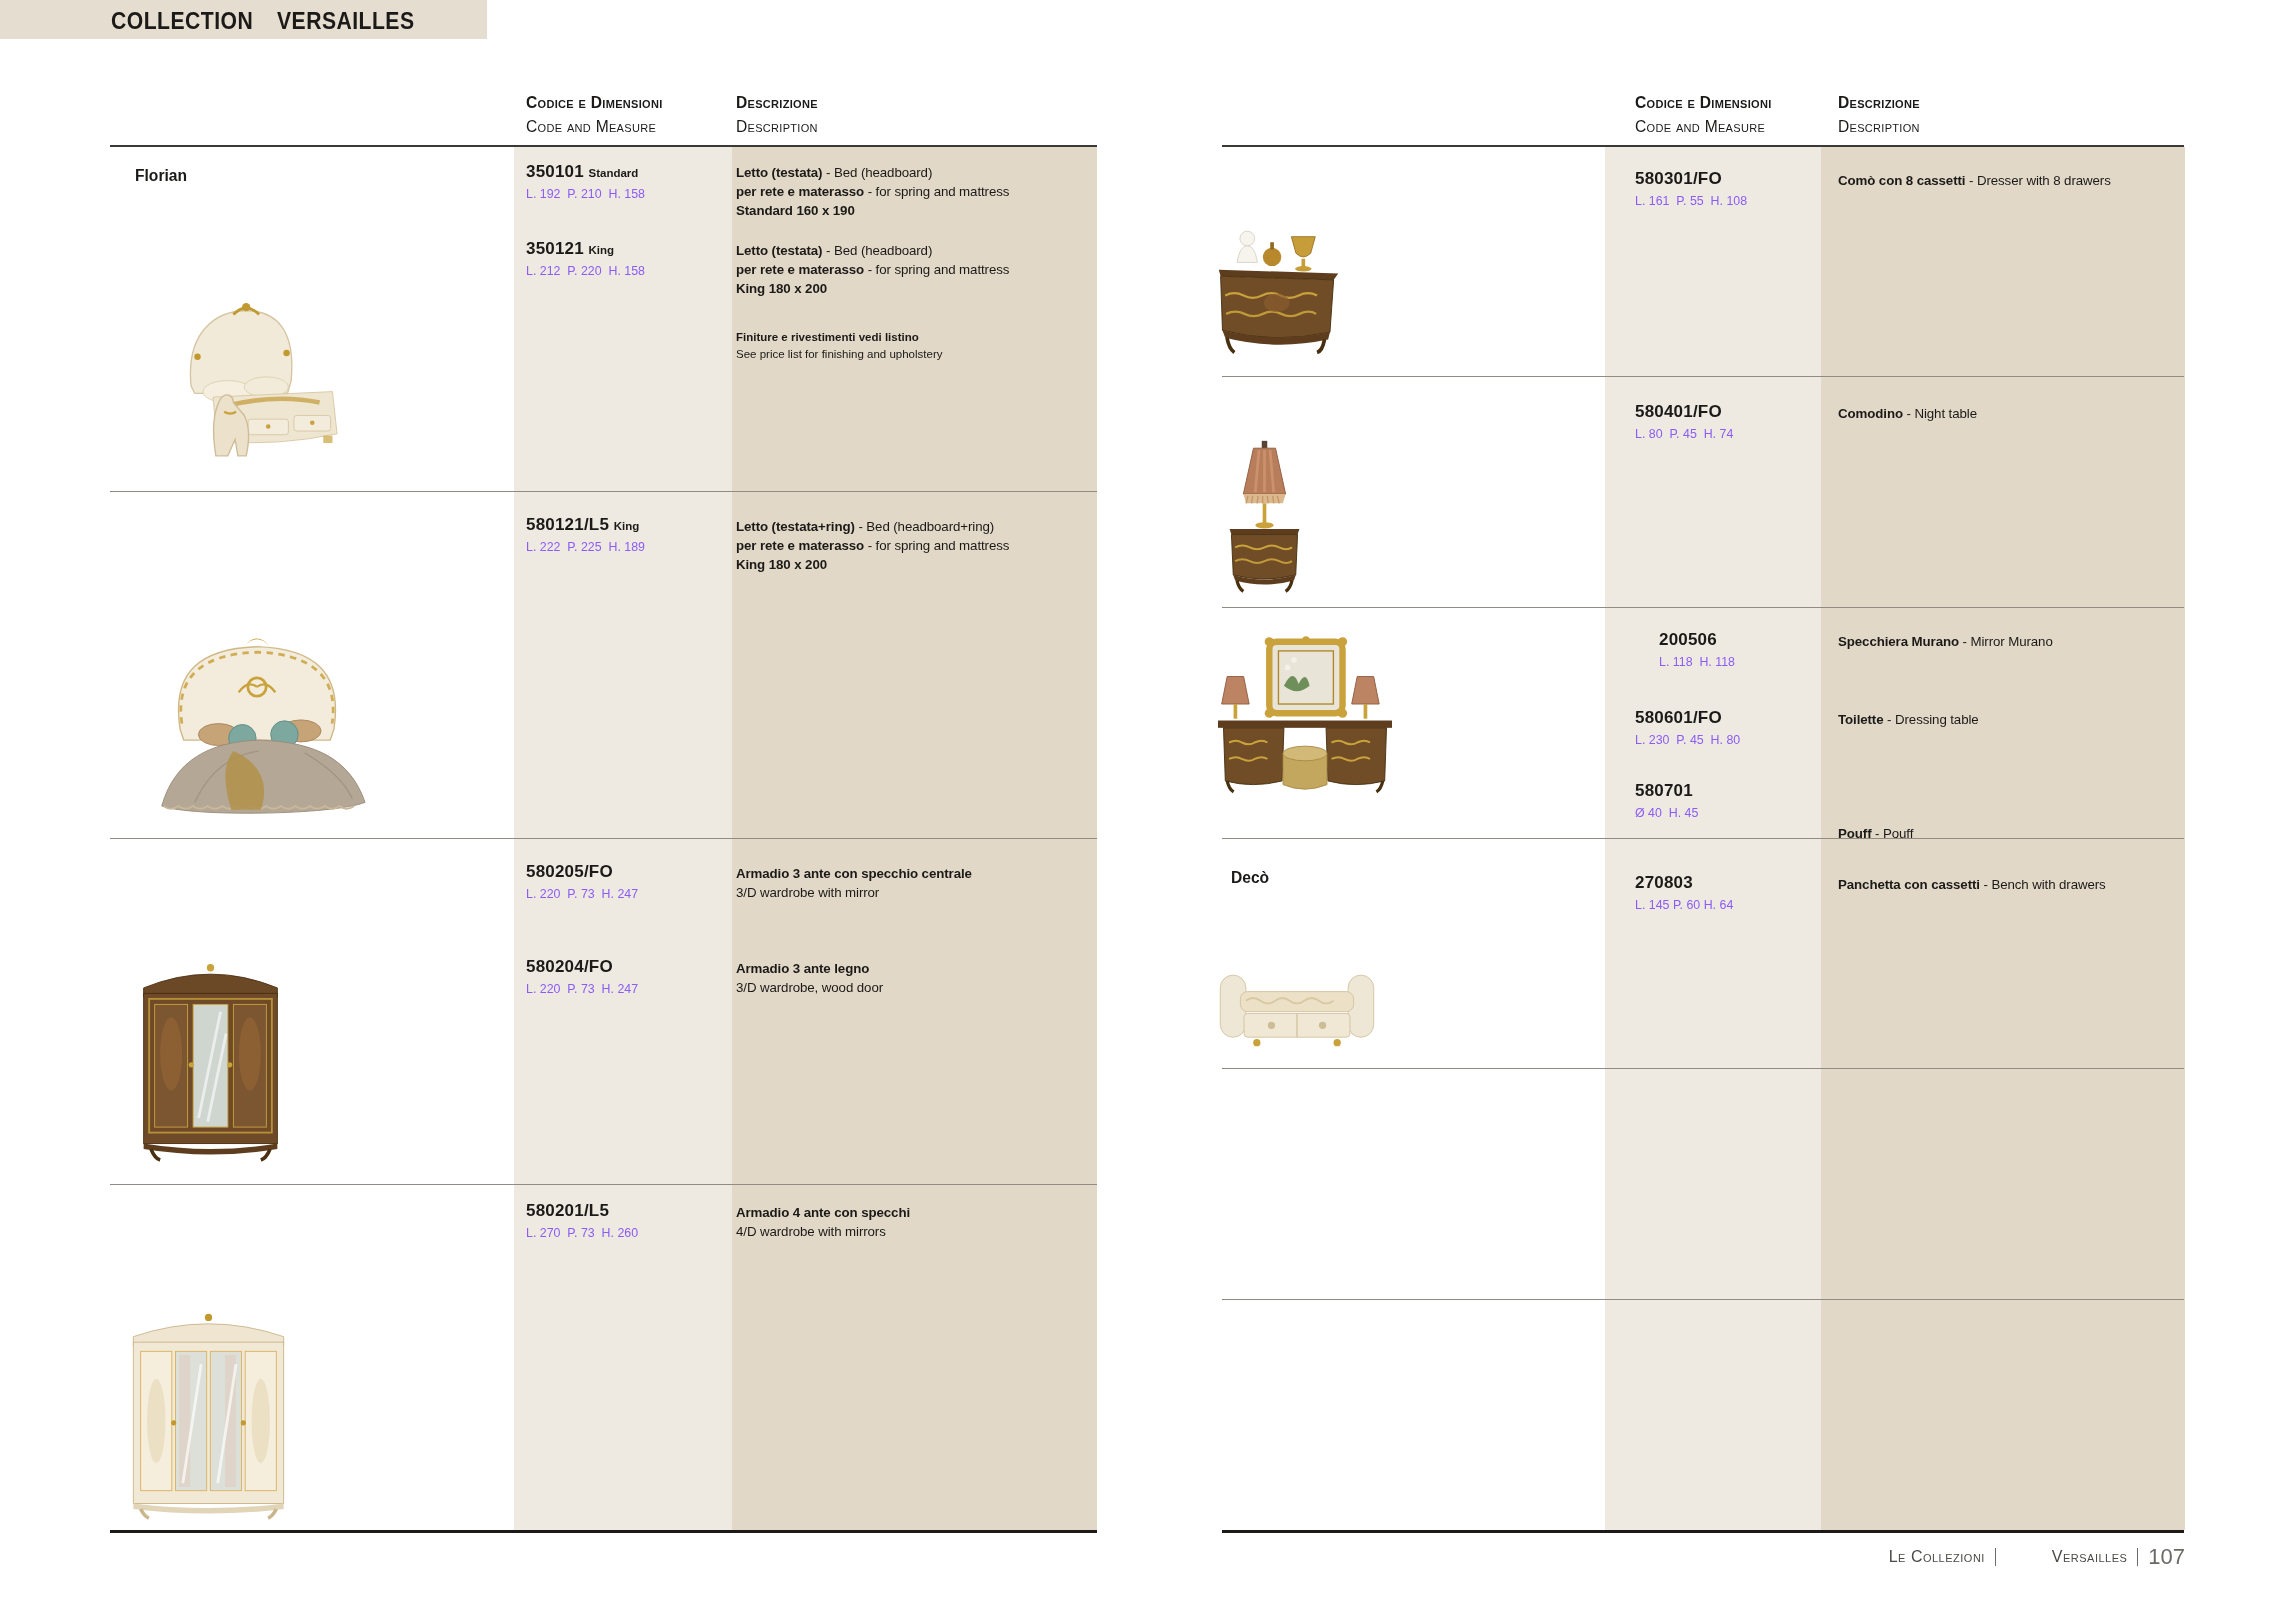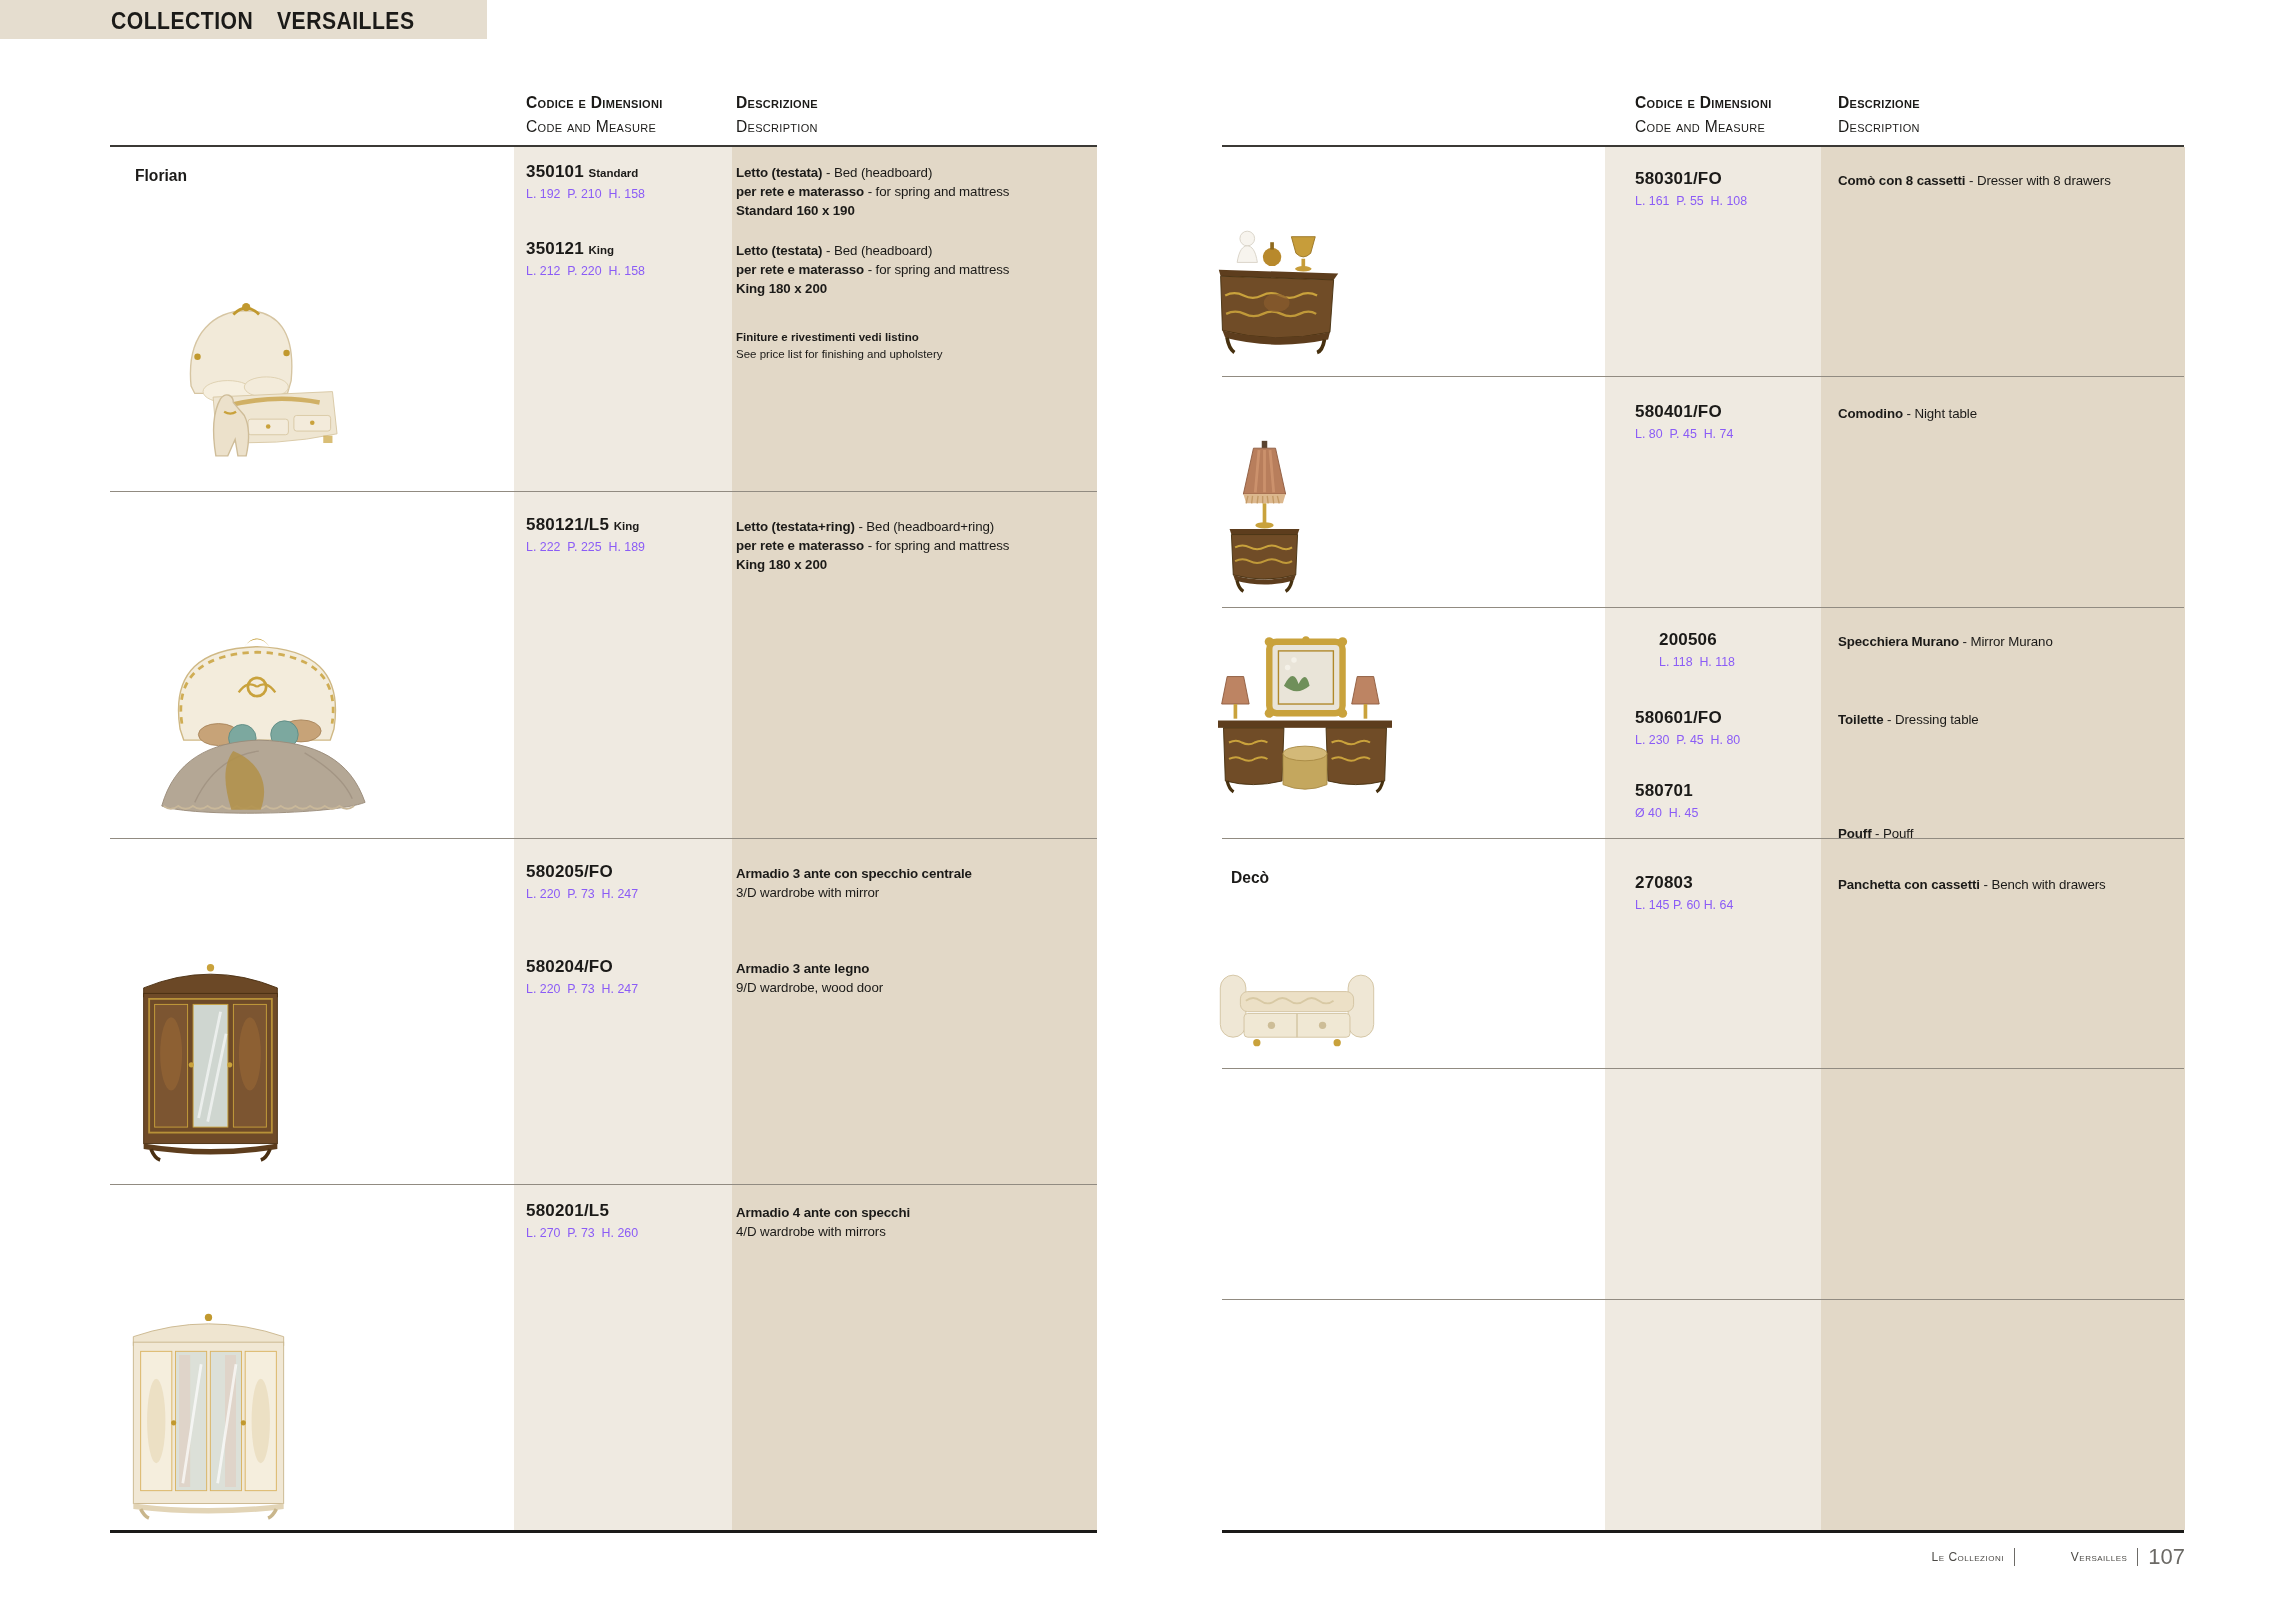--- a/index.html
+++ b/index.html
@@ -44,21 +44,21 @@
   .dims{font-size:12.4px;margin-top:4.6px;white-space:pre;color:#8b5cf6;}
 
   
   .desc{font-size:13.3px;line-height:19px;letter-spacing:-0.1px;}
   .desc b{font-weight:700;}
   .note{font-size:11.5px;line-height:16.5px;}
   .note b{font-weight:700;}
 
   
   .footer{position:absolute;top:1544px;right:111px;display:flex;align-items:center;gap:10px;color:var(--footer-text,#4c4a46);}
-  .footer .fcap{font-variant:small-caps;font-size:12px;letter-spacing:0.5px;padding-left:46px;}
+  .footer .fcap{font-variant:small-caps;font-size:16px;letter-spacing:0.5px;padding-left:46px;}
   .footer .fdiv{width:0.9px;height:18.4px;background:#6d6b67;}
   .footer .fpage{font-size:22px;color:#6b6965;font-weight:400;}
 
   svg{display:block;}
 </style>
 </head>
 <body style="--title-bar-bg: #e5ddcf; --code-col-bg: #efeae1; --desc-col-bg: #e2d8c7; --row-line: #918b81; --header-line: #3b3935; --bottom-line: #1b1a18; --text: #1b1a18; --footer-text: #4c4a46;">
 
 <div class="abs title-bar">
   <span class="title-label">COLLECTION</span>
@@ -129,21 +129,21 @@
     <div><b>Armadio 3 ante con specchio centrale</b></div>
     <div><span>3/D wardrobe with mirror</span></div>
   </div>
 
   <div class="abs" style="left:526px;top:957px;">
     <div><span class="code">580204/FO</span></div>
     <div class="dims">L. 220  P. 73  H. 247</div>
   </div>
   <div class="abs desc" style="left:736px;top:959px;">
     <div><b>Armadio 3 ante legno</b></div>
-    <div><span>9/D wardrobe, wood door</span></div>
+    <div><span>3/D wardrobe, wood door</span></div>
   </div>
 
   <div class="abs" style="left:526px;top:1201px;">
     <div><span class="code">580201/L5</span></div>
     <div class="dims">L. 270  P. 73  H. 260</div>
   </div>
   <div class="abs desc" style="left:736px;top:1203px;">
     <div><b>Armadio 4 ante con specchi</b></div>
     <div><span>4/D wardrobe with mirrors</span></div>
   </div>

